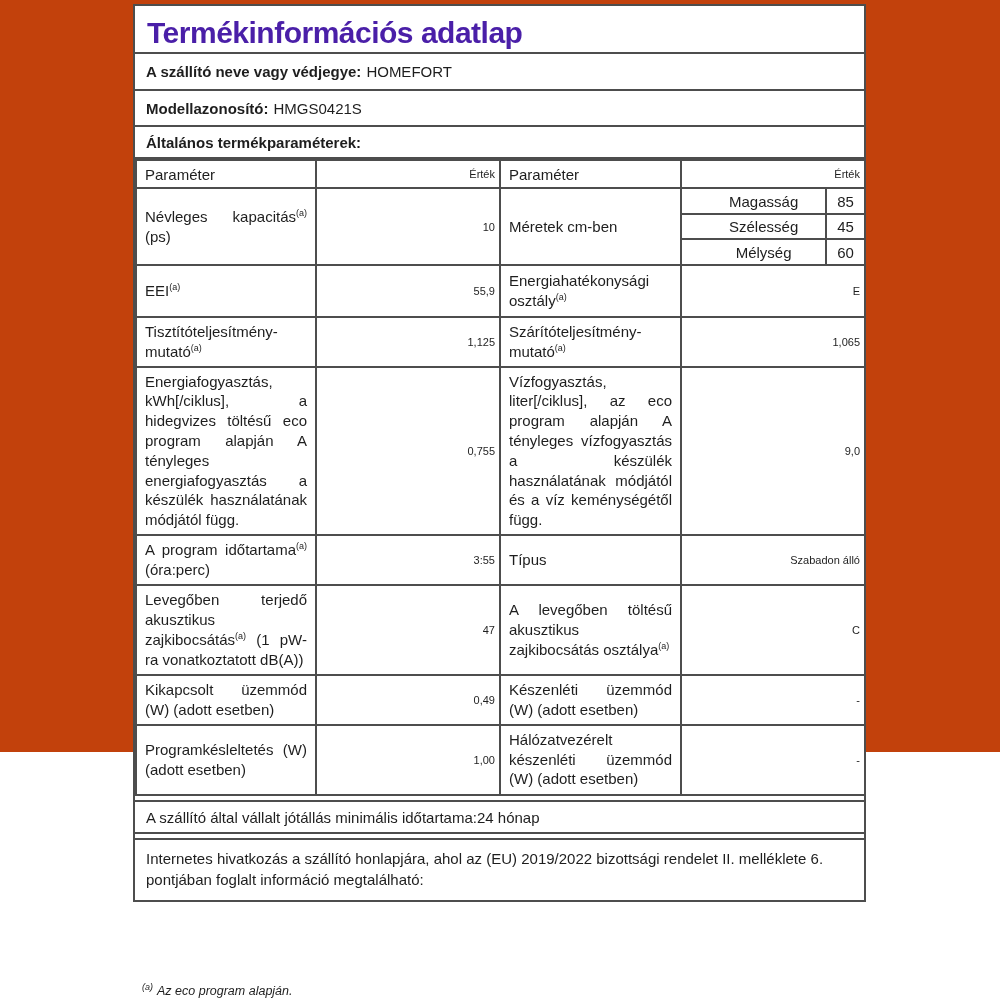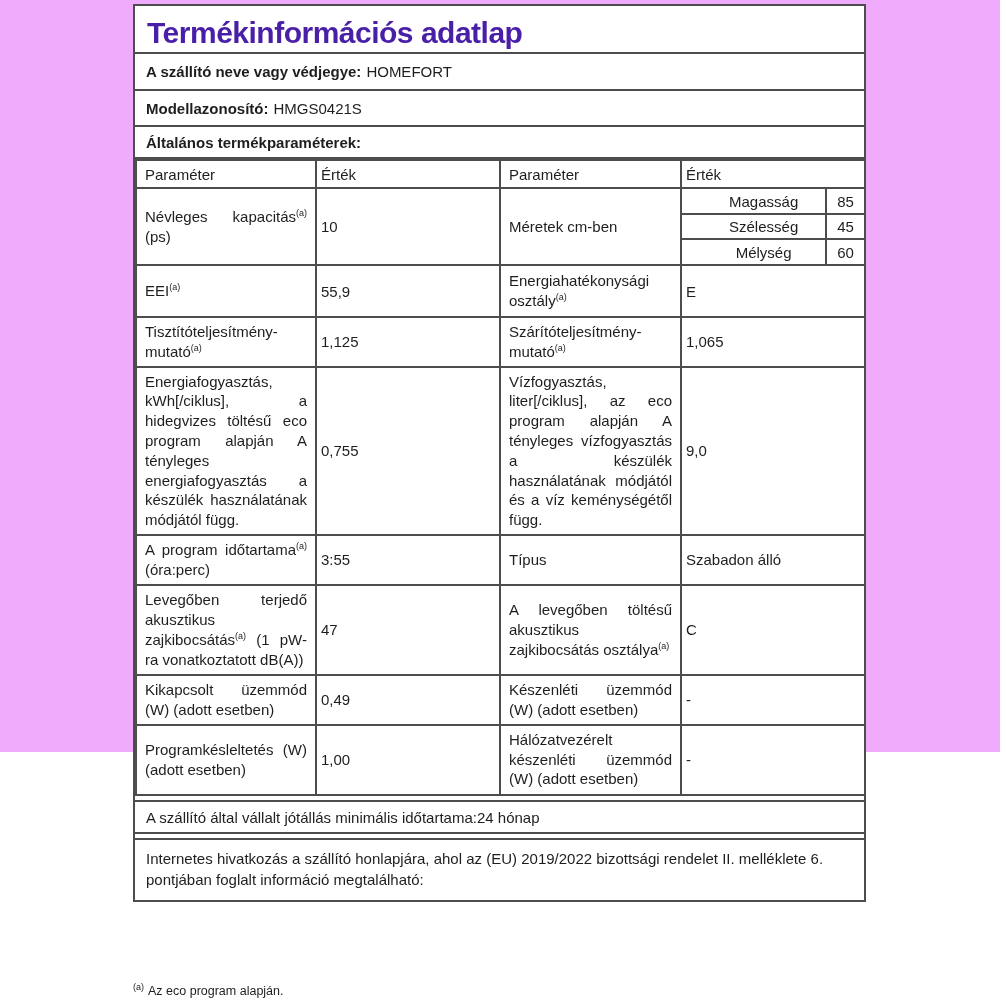--- a/index.html
+++ b/index.html
@@ -6,21 +6,21 @@
     --bd:#4d4d4d;
     --txt:#1e1e1e;
     --accent:#4a1fa8;
   }
   *{box-sizing:border-box;}
   html,body{margin:0;padding:0;}
   body{
     width:1000px;height:1000px;background:#ffffff;overflow:hidden;
     font-family:"Liberation Sans","DejaVu Sans",sans-serif;color:var(--txt);
   }
-  .page{position:relative;width:1000px;height:752px;background:#f0abfc;}
+  .page{position:relative;width:1000px;height:752px;background:#c2410c;}
   .doc{
     position:absolute;left:133px;top:4px;width:733px;
     border:2px solid var(--bd);background:#fff;
   }
   .b{font-weight:bold;}
   
   .hdr-title{
     margin:0;padding:10px 12px 2px;
     font-size:30px;font-weight:bold;color:var(--accent);
     letter-spacing:-0.5px;
@@ -40,21 +40,21 @@
   
   .params{
     border-collapse:collapse;table-layout:fixed;width:100%;
     margin-top:0;
   }
   .params td{border:2px solid var(--bd);vertical-align:middle;}
   .params td.param{
     text-align:justify;padding:4px 8px;font-size:15px;line-height:1.32;
   }
   .params td.hparam{text-align:left;padding:4px 8px;font-size:15px;}
-  .params td.val{text-align:left;font-size:15px;padding:2px 4px;}
+  .params td.val{text-align:right;font-size:11px;padding:2px 4px;}
   sup{font-size:9px;line-height:0;}
   td.dimcell{padding:0;}
   .dims{border-collapse:collapse;width:100%;}
   .dims td{
     border:2px solid var(--bd);text-align:center;font-size:15px;
     height:25px;padding:0 4px;
   }
   .dims tr:first-child td{border-top:none;}
   .dims tr:last-child td{border-bottom:none;}
   .dims td:first-child{border-left:none;padding-left:24px;}
@@ -63,21 +63,21 @@
   .sec-warranty,.sec-extra{
     margin-top:4px;border-top:2px solid var(--bd);border-bottom:2px solid var(--bd);
     padding:7px 11px 6px;font-size:15px;
   }
   .sec-net{
     margin-top:4px;border-top:2px solid var(--bd);
     padding:8px 11px 9px;font-size:15px;line-height:1.45;
   }
   
   .footnote{
-    position:absolute;left:133px;top:984px;font-size:12.5px;
+    position:absolute;left:142px;top:984px;font-size:12.5px;font-style:italic;
   }
   .footnote sup{font-size:9px;margin-right:4px;}
 </style>
 </head>
 <body>
 
 <div class="page">
   <div class="doc">
 
     <h1 class="hdr-title">Termékinformációs adatlap</h1>

